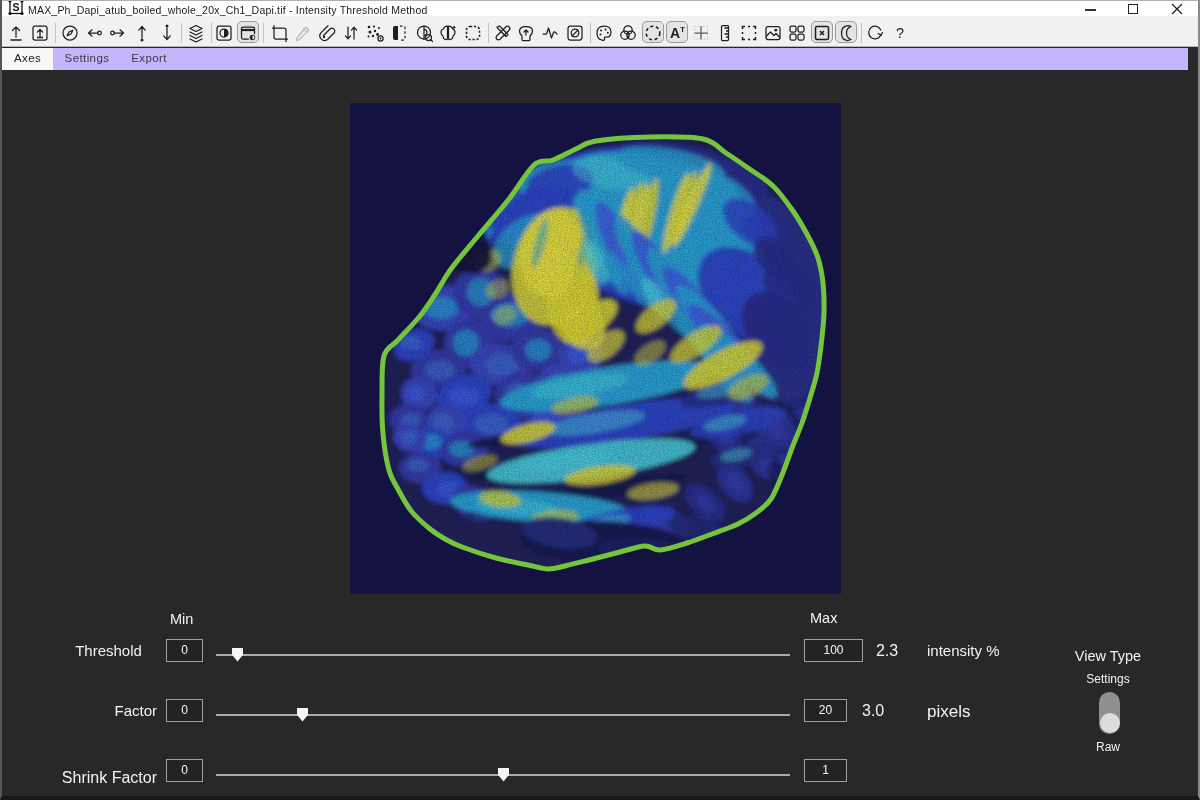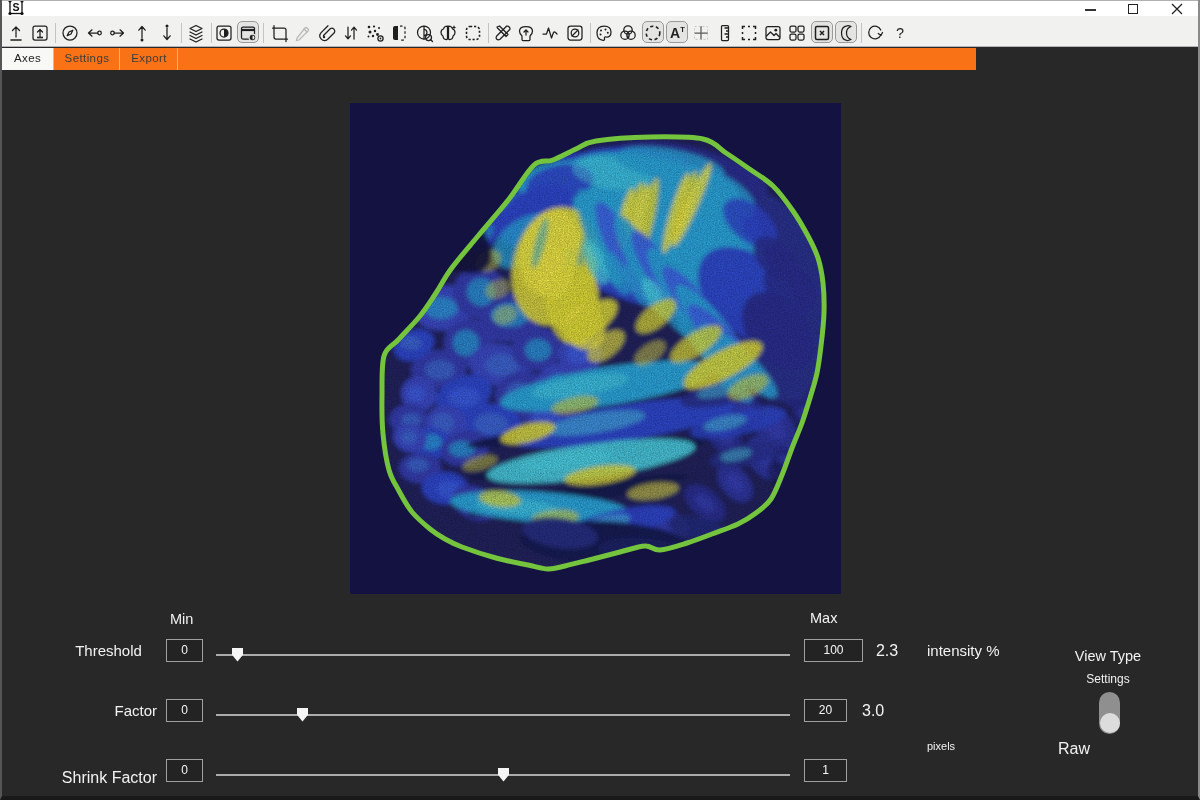--- a/index.html
+++ b/index.html
@@ -6,21 +6,21 @@
   html,body { width:1200px; height:800px; overflow:hidden; background:#282828;
     font-family:"Liberation Sans", sans-serif; }
   #titlebar { position:absolute; left:0; top:0; width:1200px; height:16px; background:#ffffff; border-top:1px solid #b0b0b0; }
   #title { position:absolute; left:28px; top:3px; font-size:10.5px; color:#1a1a1a; letter-spacing:0.2px; }
   #toolbar { position:absolute; left:0; top:16px; width:1200px; height:31px; background:#f1f1ef;
     border-bottom:1px solid #b5b5b5; }
   .sep { position:absolute; top:7px; width:1px; height:20px; background:#c3c3c3; }
   .ticon { position:absolute; top:6.5px; }
   .selbox { position:absolute; top:4.5px; width:22px; height:22px; border:1.5px solid #9a9a9a;
     border-radius:5px; background:#e4e4e2; }
-  #tabbar { position:absolute; left:0; top:48px; width:976px; height:22px; background:#f97316; }
+  #tabbar { position:absolute; left:0; top:48px; width:1188px; height:22px; background:#c4b5fd; }
   .tab { position:absolute; top:0; height:22px; border-right:1px solid #c0c0c0;
     font-size:11.5px; color:#3c3c3c; text-align:center; line-height:21px; letter-spacing:0.4px; }
   #content { position:absolute; left:0; top:70px; width:1200px; height:730px; background:#282828; }
   .wlab { position:absolute; color:#f2f2f2; white-space:nowrap; }
   .nbox { position:absolute; height:23px; border:1px solid #a0a0a0; background:#232323;
     color:#f5f5f5; text-align:center; font-size:12px; line-height:21px; }
   .sline { position:absolute; height:2px; background:#ababab; }
   .thumb { position:absolute; width:11px; height:14px; background:#f5f5f5;
     clip-path:polygon(0 0, 100% 0, 100% 52%, 50% 100%, 0 52%); }
   #winborder { position:absolute; left:0; top:0; width:1200px; height:800px;
@@ -32,20 +32,21 @@
 <div id="content"></div>
 <div id="titlebar">
   <svg width="18" height="16" style="position:absolute;left:7px;top:0px" viewBox="0 0 18 16">
     <rect x="3" y="-1" width="12" height="13.5" fill="none" stroke="#111" stroke-width="1.3"></rect>
     <circle cx="3" cy="0" r="1.6" fill="#111"></circle>
       <circle cx="15" cy="0" r="1.6" fill="#111"></circle>
     <circle cx="3" cy="12.5" r="1.6" fill="#111"></circle>
       <circle cx="15" cy="12.5" r="1.6" fill="#111"></circle>
     <text x="9" y="10" font-size="10.5" font-weight="bold" fill="#111" text-anchor="middle" font-family="Liberation Sans">S</text>
   </svg>
+  <div id="title">MAX_Ph_Dapi_atub_boiled_whole_20x_Ch1_Dapi.tif - Intensity Threshold Method</div>
   <div style="position:absolute;left:1085px;top:8px;width:11px;height:1.5px;background:#333"></div>
   <div style="position:absolute;left:1128px;top:3px;width:10px;height:10px;border:1.4px solid #222"></div>
   <svg width="12" height="12" style="position:absolute;left:1171px;top:2px" viewBox="0 0 12 12">
     <path d="M1,1 L11,11 M11,1 L1,11" stroke="#222" stroke-width="1.25"></path>
   </svg>
 </div>
 <div id="toolbar">
 <svg class="ticon" style="left:6px" width="20" height="20" viewBox="0 0 20 20">
       <path d="M10,14 L10,4 M6.5,7.5 L10,4 L13.5,7.5" stroke="#1f1f1f" stroke-width="1.25" fill="none" stroke-linecap="round" stroke-linejoin="round"></path>
       <path d="M5,17 L15,17" stroke="#1f1f1f" stroke-width="1.6" fill="none" stroke-linecap="round"></path>
@@ -451,26 +452,26 @@
 <div class="thumb" style="left:232px; top:647.5px;"></div>
 <div class="nbox" style="left:804px; top:639px; width:59px;">100</div>
 <div class="wlab" style="left:862px; width:50px; top:642px; font-size:16px; text-align:center;">2.3</div>
 <div class="wlab" style="left:927px; top:642px; font-size:15px;">intensity %</div>
 <div class="wlab" style="left:60px; width:97px; top:702px; font-size:15px; text-align:right;">Factor</div>
 <div class="nbox" style="left:166px; top:699px; width:37px;">0</div>
 <div class="sline" style="left:216px; top:714px; width:574px;"></div>
 <div class="thumb" style="left:297px; top:707.5px;"></div>
 <div class="nbox" style="left:804px; top:699px; width:43px;">20</div>
 <div class="wlab" style="left:862px; width:50px; top:702px; font-size:16px; text-align:left;">3.0</div>
-<div class="wlab" style="left:927px; top:702px; font-size:11px;margin-top:38px;">pixels</div>
+<div class="wlab" style="left:927px; top:702px; font-size:17px;">pixels</div>
 <div class="wlab" style="left:60px; width:97px; top:762px; font-size:16px; text-align:right;margin-top:7px;">Shrink Factor</div>
 <div class="nbox" style="left:166px; top:759px; width:37px;">0</div>
 <div class="sline" style="left:216px; top:774px; width:574px;"></div>
 <div class="thumb" style="left:498px; top:767.5px;"></div>
 <div class="nbox" style="left:804px; top:759px; width:43px;">1</div>
 <div class="wlab" style="left:862px; width:50px; top:762px; font-size:16px; margin-top:44px;">0.5</div>
 <div class="wlab" style="left:1058px; width:100px; top:648px; font-size:14.5px; text-align:center;">View Type</div>
 <div class="wlab" style="left:1058px; width:100px; top:672px; font-size:12px; text-align:center;">Settings</div>
 <div style="position:absolute; left:1099px; top:692px; width:21px; height:42px; border-radius:10.5px; background:#8f8f8f;"></div>
 <div style="position:absolute; left:1099.5px; top:713px; width:20px; height:20px; border-radius:50%; background:#dcdcdc;"></div>
-<div class="wlab" style="left:1058px; width:100px; top:740px; font-size:16px; text-align:left;">Raw</div>
+<div class="wlab" style="left:1058px; width:100px; top:740px; font-size:12px; text-align:center;">Raw</div>
 </div>
 <div id="winborder"></div>
 
 </body></html>

